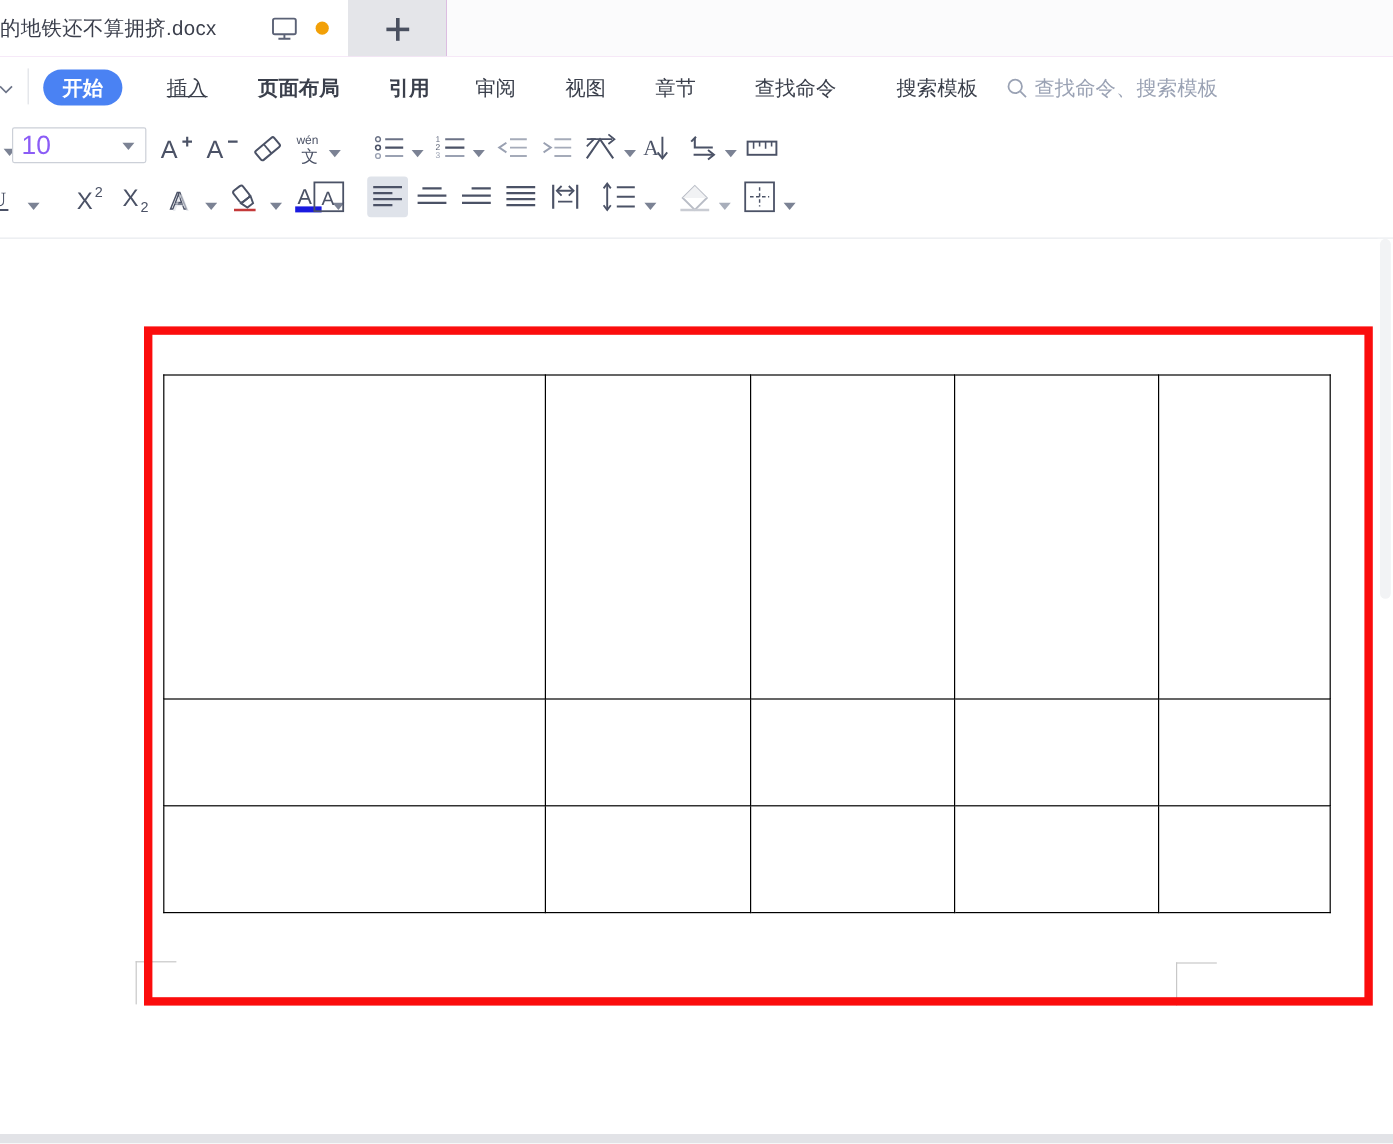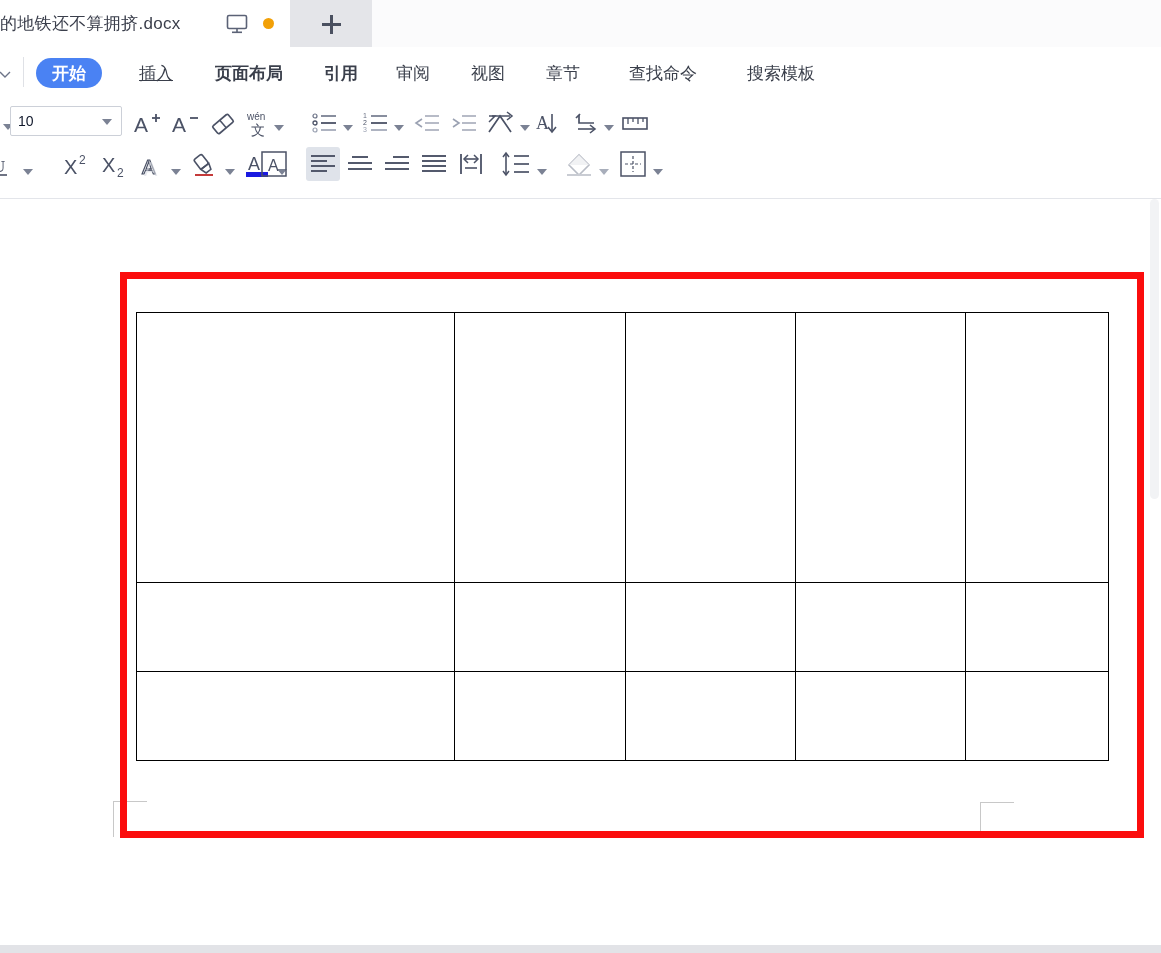--- a/index.html
+++ b/index.html
@@ -89,21 +89,21 @@
     justify-content: center; height: 34px;
   }
   .icon-btn.sel { background: #dfe3ea; border-radius: 3px; }
 
   .fontsize-box {
     position: absolute; left: 10px; top: 6px; width: 112px; height: 30px;
     border: 1px solid #ccd0d8; border-radius: 2px;
     display: flex; align-items: center; background: #fff;
   }
   .fontsize-val {
-    font-size: 14px; color: #0f172a; padding-left: 7px;
+    font-size: 22px; color: #8b5cf6; padding-left: 7px;
   }
 
   .vsep {
     position: absolute; width: 1px; background: #e1e3e8;
   }
 
   
   .launcher {
     position: absolute; width: 10px; height: 10px;
   }
@@ -268,20 +268,29 @@
     <div class="rtab" style="left:530px;width:66px;">
       <span>章节</span>
     </div>
     <div class="rtab" style="left:604px;width:118px;">
       <span>查找命令</span>
     </div>
     <div class="rtab" style="left:722px;width:118px;">
       <span>搜索模板</span>
     </div>
 
+    <div class="search-box">
+      <span>
+        <svg width="19" height="19" viewBox="0 0 19 19">
+          <circle cx="8" cy="8" r="5.6" fill="none" stroke="#9aa2b4" stroke-width="1.5"></circle>
+          <line x1="12" y1="12" x2="17" y2="17" stroke="#9aa2b4" stroke-width="1.5"></line>
+        </svg>
+      </span>
+      <span class="search-text">查找命令、搜索模板</span>
+    </div>
   </div>
   <div class="ribbon-sep"></div>
 
   <div class="toolbar">
 
     <span class="icon-btn" style="left:-6px;top:10px;width:28px;">
       <svg width="12" height="8" viewBox="0 0 12 8">
         <polygon points="1,1 11,1 6,7" fill="#7b8294"></polygon>
       </svg>
     </span>

